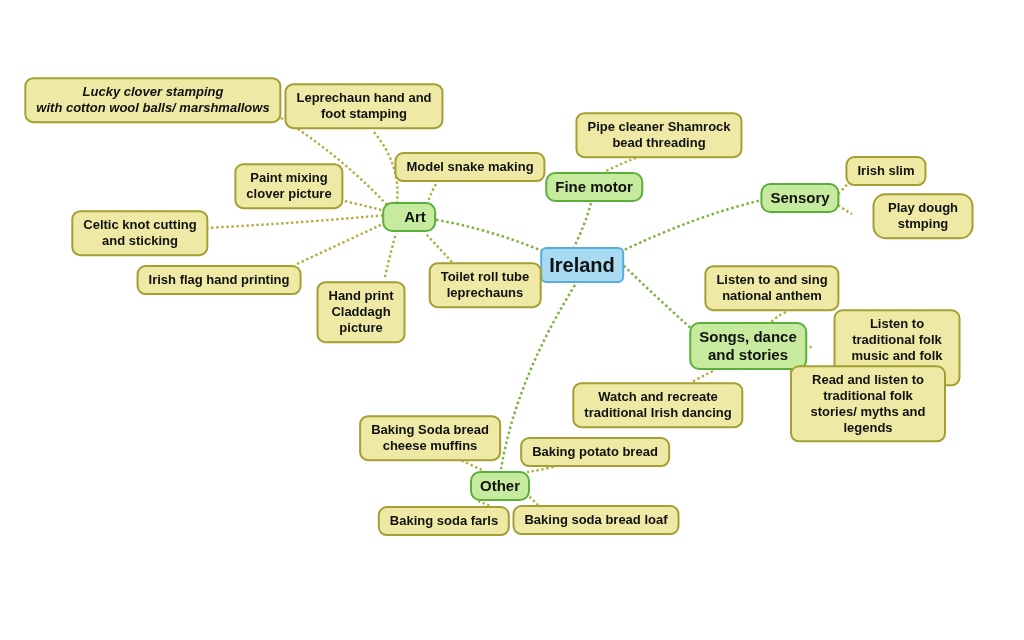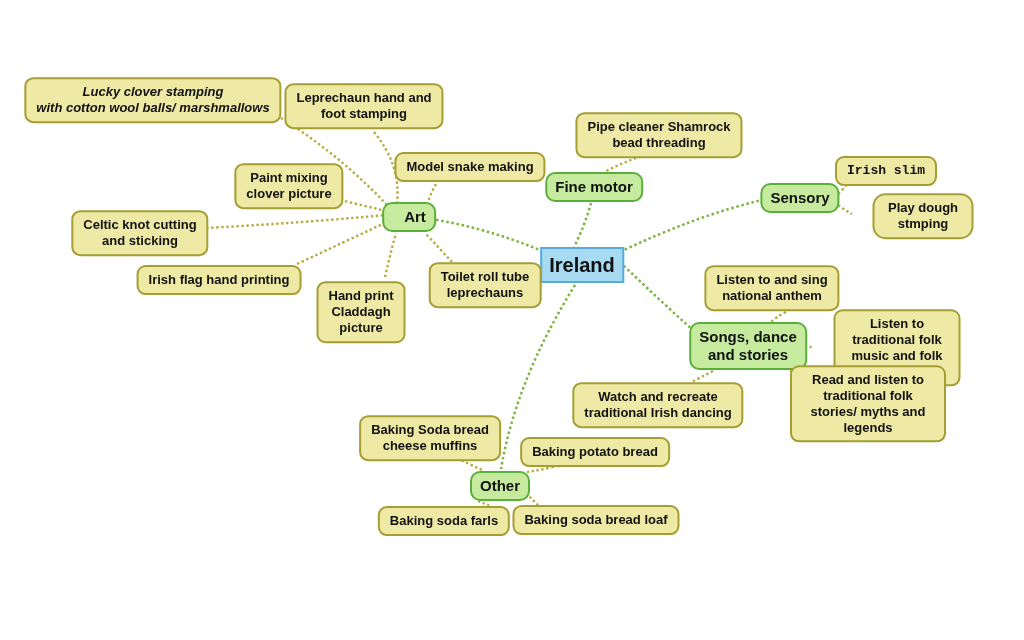--- a/index.html
+++ b/index.html
@@ -19,21 +19,21 @@
   .leaf {
     background:#eeeaa6; border:2px solid #a49e33;
     font-size:13px; line-height:1.22; padding:5px 10px;
   }
   .branch {
     background:#c7eb9e; border:2px solid #5aae3a;
     font-size:15px; line-height:1.2; padding:4px 8px; border-radius:10px;
   }
   .center-node {
     background:#a8daf2; border:2px solid #58acdc;
-    font-size:20px; line-height:1.2; padding:4px 7px; border-radius:0;
+    font-size:20px; line-height:1.2; padding:4px 7px; border-radius:6px;
   }
 </style>
 </head>
 <body>
 
 <div class="canvas">
 
   <svg class="edges" viewBox="0 0 1024 640" aria-hidden="true">
 
     <path class="edge-primary" d="M 431 219 Q 488 228 547 253"></path>
@@ -84,21 +84,21 @@
   <div class="node leaf" style="left:219px; top:280px;">Irish flag hand printing</div>
   <div class="node leaf" style="left:361px; top:312px;">Hand print
 Claddagh
 picture</div>
   <div class="node leaf" style="left:485px; top:285px;">Toilet roll tube
 leprechauns</div>
 
   <div class="node leaf" style="left:659px; top:135px;">Pipe cleaner Shamrock
 bead threading</div>
 
-  <div class="node leaf" style="left:886px; top:171px;font-family:Liberation Mono, monospace;">Irish slim</div>
+  <div class="node leaf" style="left:886px; top:171px;">Irish slim</div>
   <div class="node leaf" style="left:923px; top:216px;border-radius:13px;">Play dough stmping</div>
 
   <div class="node leaf" style="left:772px; top:288px;">Listen to and sing
 national anthem</div>
   <div class="node leaf" style="left:897px; top:348px;">Listen to traditional folk
 music and folk songs</div>
   <div class="node leaf" style="left:868px; top:404px;">Read and listen to traditional folk
 stories/ myths and legends</div>
   <div class="node leaf" style="left:658px; top:405px;">Watch and recreate
 traditional Irish dancing</div>

